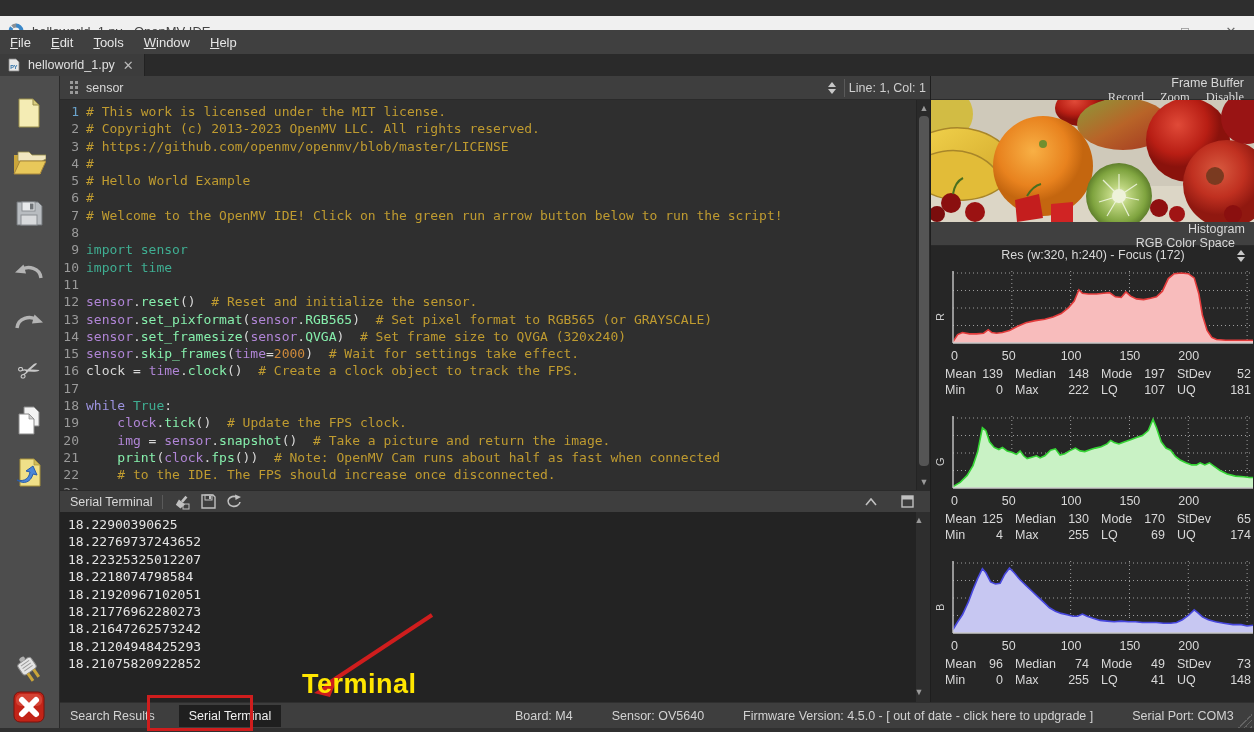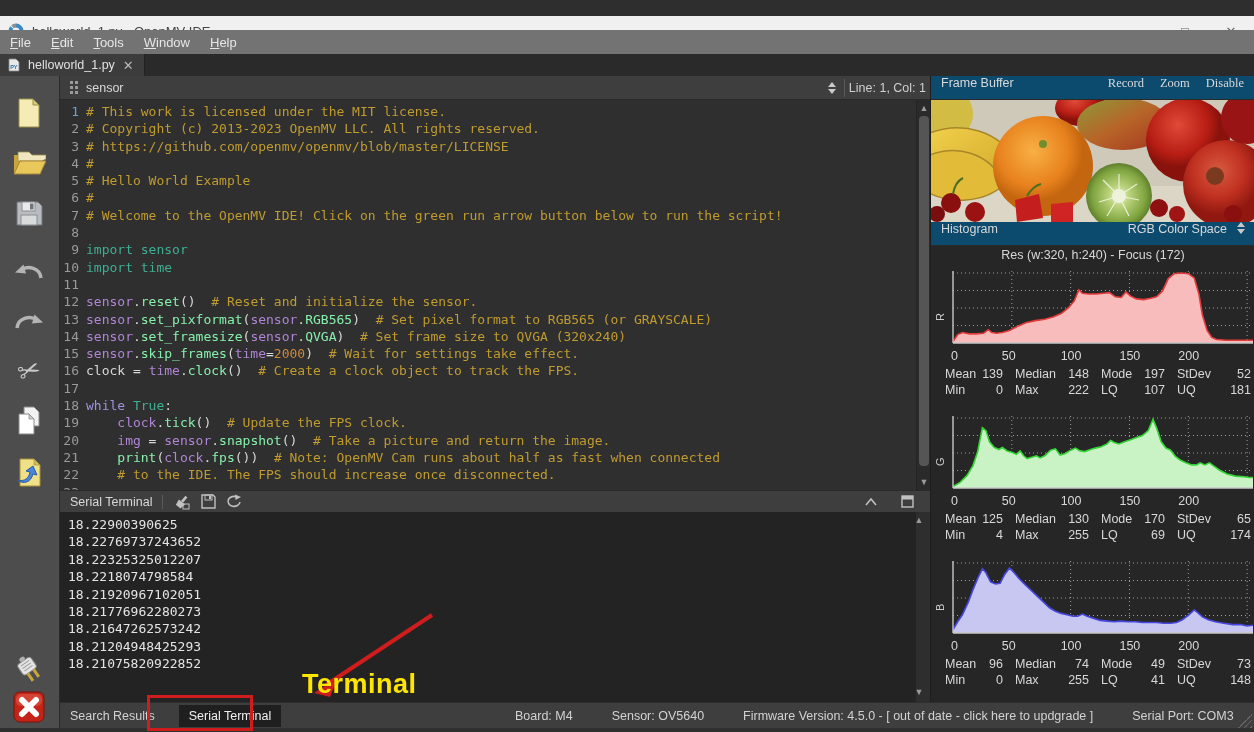--- a/index.html
+++ b/index.html
@@ -7,21 +7,21 @@
   body { font-family:"Liberation Sans", sans-serif; }
   .window { position:relative; width:1254px; height:732px; background:#2e2e2e; overflow:hidden; }
 
   
   .titlebar { position:absolute; left:0; top:16px; width:100%; height:30px; background:#f0f0f0; display:flex; align-items:center; padding-left:8px; }
   .titlebar .title { font-size:13px; color:#444; margin-left:8px; }
   .win-controls { position:absolute; right:0; top:0; height:30px; display:flex; }
   .win-btn { width:46px; height:30px; display:flex; align-items:center; justify-content:center; color:#666; font-size:13px; }
 
   
-  .menubar { position:absolute; left:0; top:30px; width:100%; height:24px; background:#737373; display:flex; align-items:center; gap:20px; padding-left:10px; }
+  .menubar { position:absolute; left:0; top:30px; width:100%; height:24px; background:#404040; display:flex; align-items:center; gap:20px; padding-left:10px; }
   .menu-item { color:#e6e6e6; font-size:13px; cursor:default; }
   .menu-item .u { text-decoration:underline; }
 
   
   .tabbar { position:absolute; left:0; top:54px; width:100%; height:22px; background:#2a2a2a; display:flex; align-items:stretch; }
   .doc-tab { background:#3c3c3c; display:flex; align-items:center; gap:8px; padding:0 10px 0 8px; border-right:1px solid #222; }
   .doc-tab .tab-label { color:#e0e0e0; font-size:12.5px; }
   .doc-tab .close-x { color:#b8b8b8; font-size:13px; }
 
   
@@ -61,21 +61,21 @@
 
   
   .statusbar { position:absolute; left:60px; top:702px; width:1194px; height:26px; background:#3e3e3e; border-top:1px solid #2f2f2f; display:flex; align-items:center; font-size:12.5px; color:#d2d2d2; }
   .status-strip { position:absolute; left:0; top:728px; width:100%; height:4px; background:#303030; }
   .sb-tab { padding:4px 10px; }
   .sb-tab.active { background:#1f1f1f; color:#f0f0f0; margin-left:14px; }
   .sb-items { position:absolute; left:455px; display:flex; gap:39px; white-space:nowrap; }
 
   
   .right-panel { position:absolute; left:930px; top:76px; width:324px; height:626px; background:#262626; border-left:1px solid #1e1e1e; }
-  .panel-header { height:24px; background:#0c4a6e; border-bottom:1px solid #2a2a2a; display:flex; align-items:flex-start; padding:0 10px; color:#d8d8d8; font-size:12.5px; }
+  .panel-header { height:24px; background:#404040; border-bottom:1px solid #2a2a2a; display:flex; align-items:flex-end; padding:0 10px; color:#d8d8d8; font-size:12.5px;flex-direction:column; }
   .fb-actions { margin-left:auto; display:flex; gap:16px;font-family:Liberation Serif, serif; }
   .fb-actions span { color:#d8d8d8; }
   .fb-image { position:absolute; left:0; top:24px; width:324px; height:122px; }
   .hist-header { position:absolute; left:0; top:146px; width:324px; height:23px; }
   .hist-header .panel-header { justify-content:flex-start; }
   .cs-label { margin-left:auto; margin-right:10px; }
   .res-label { position:absolute; left:0; top:172px; width:324px; text-align:center; color:#d8d8d8; font-size:12.5px; }
   .charts { position:absolute; left:0; top:191px; width:324px; }
   .chan-block { position:relative; height:145px; }
   .chan-ticks { position:relative; height:16px; }

